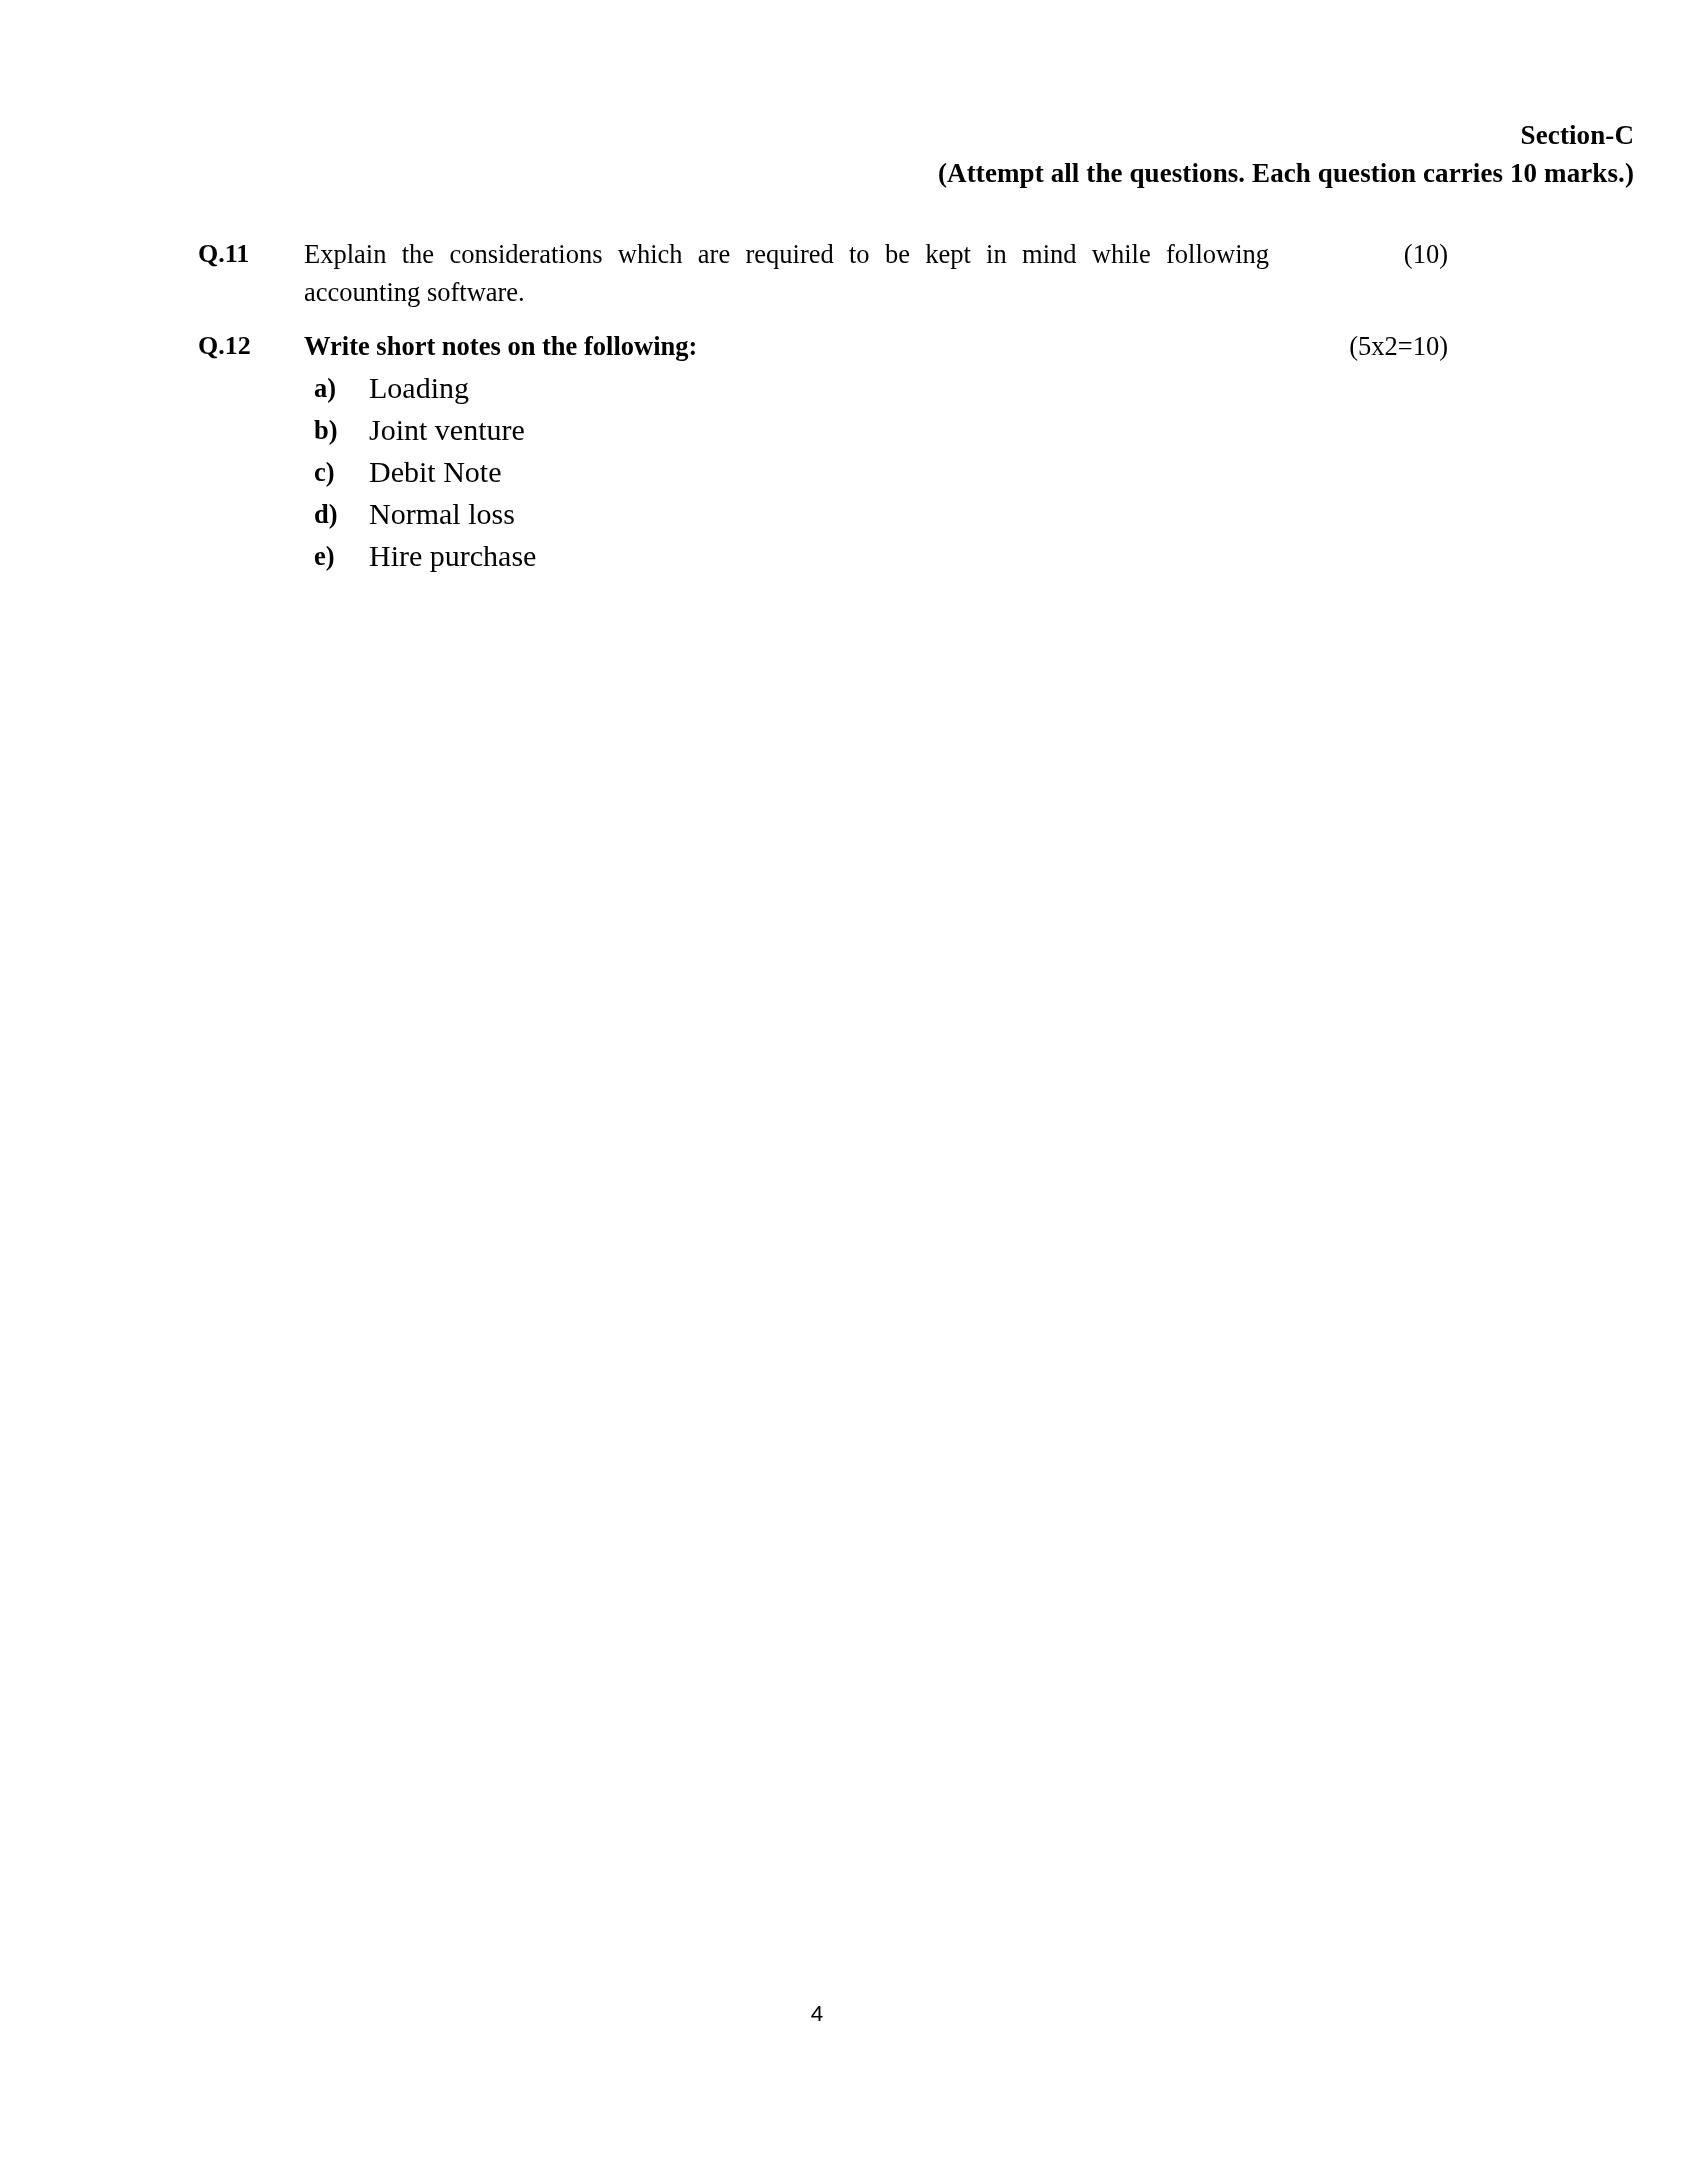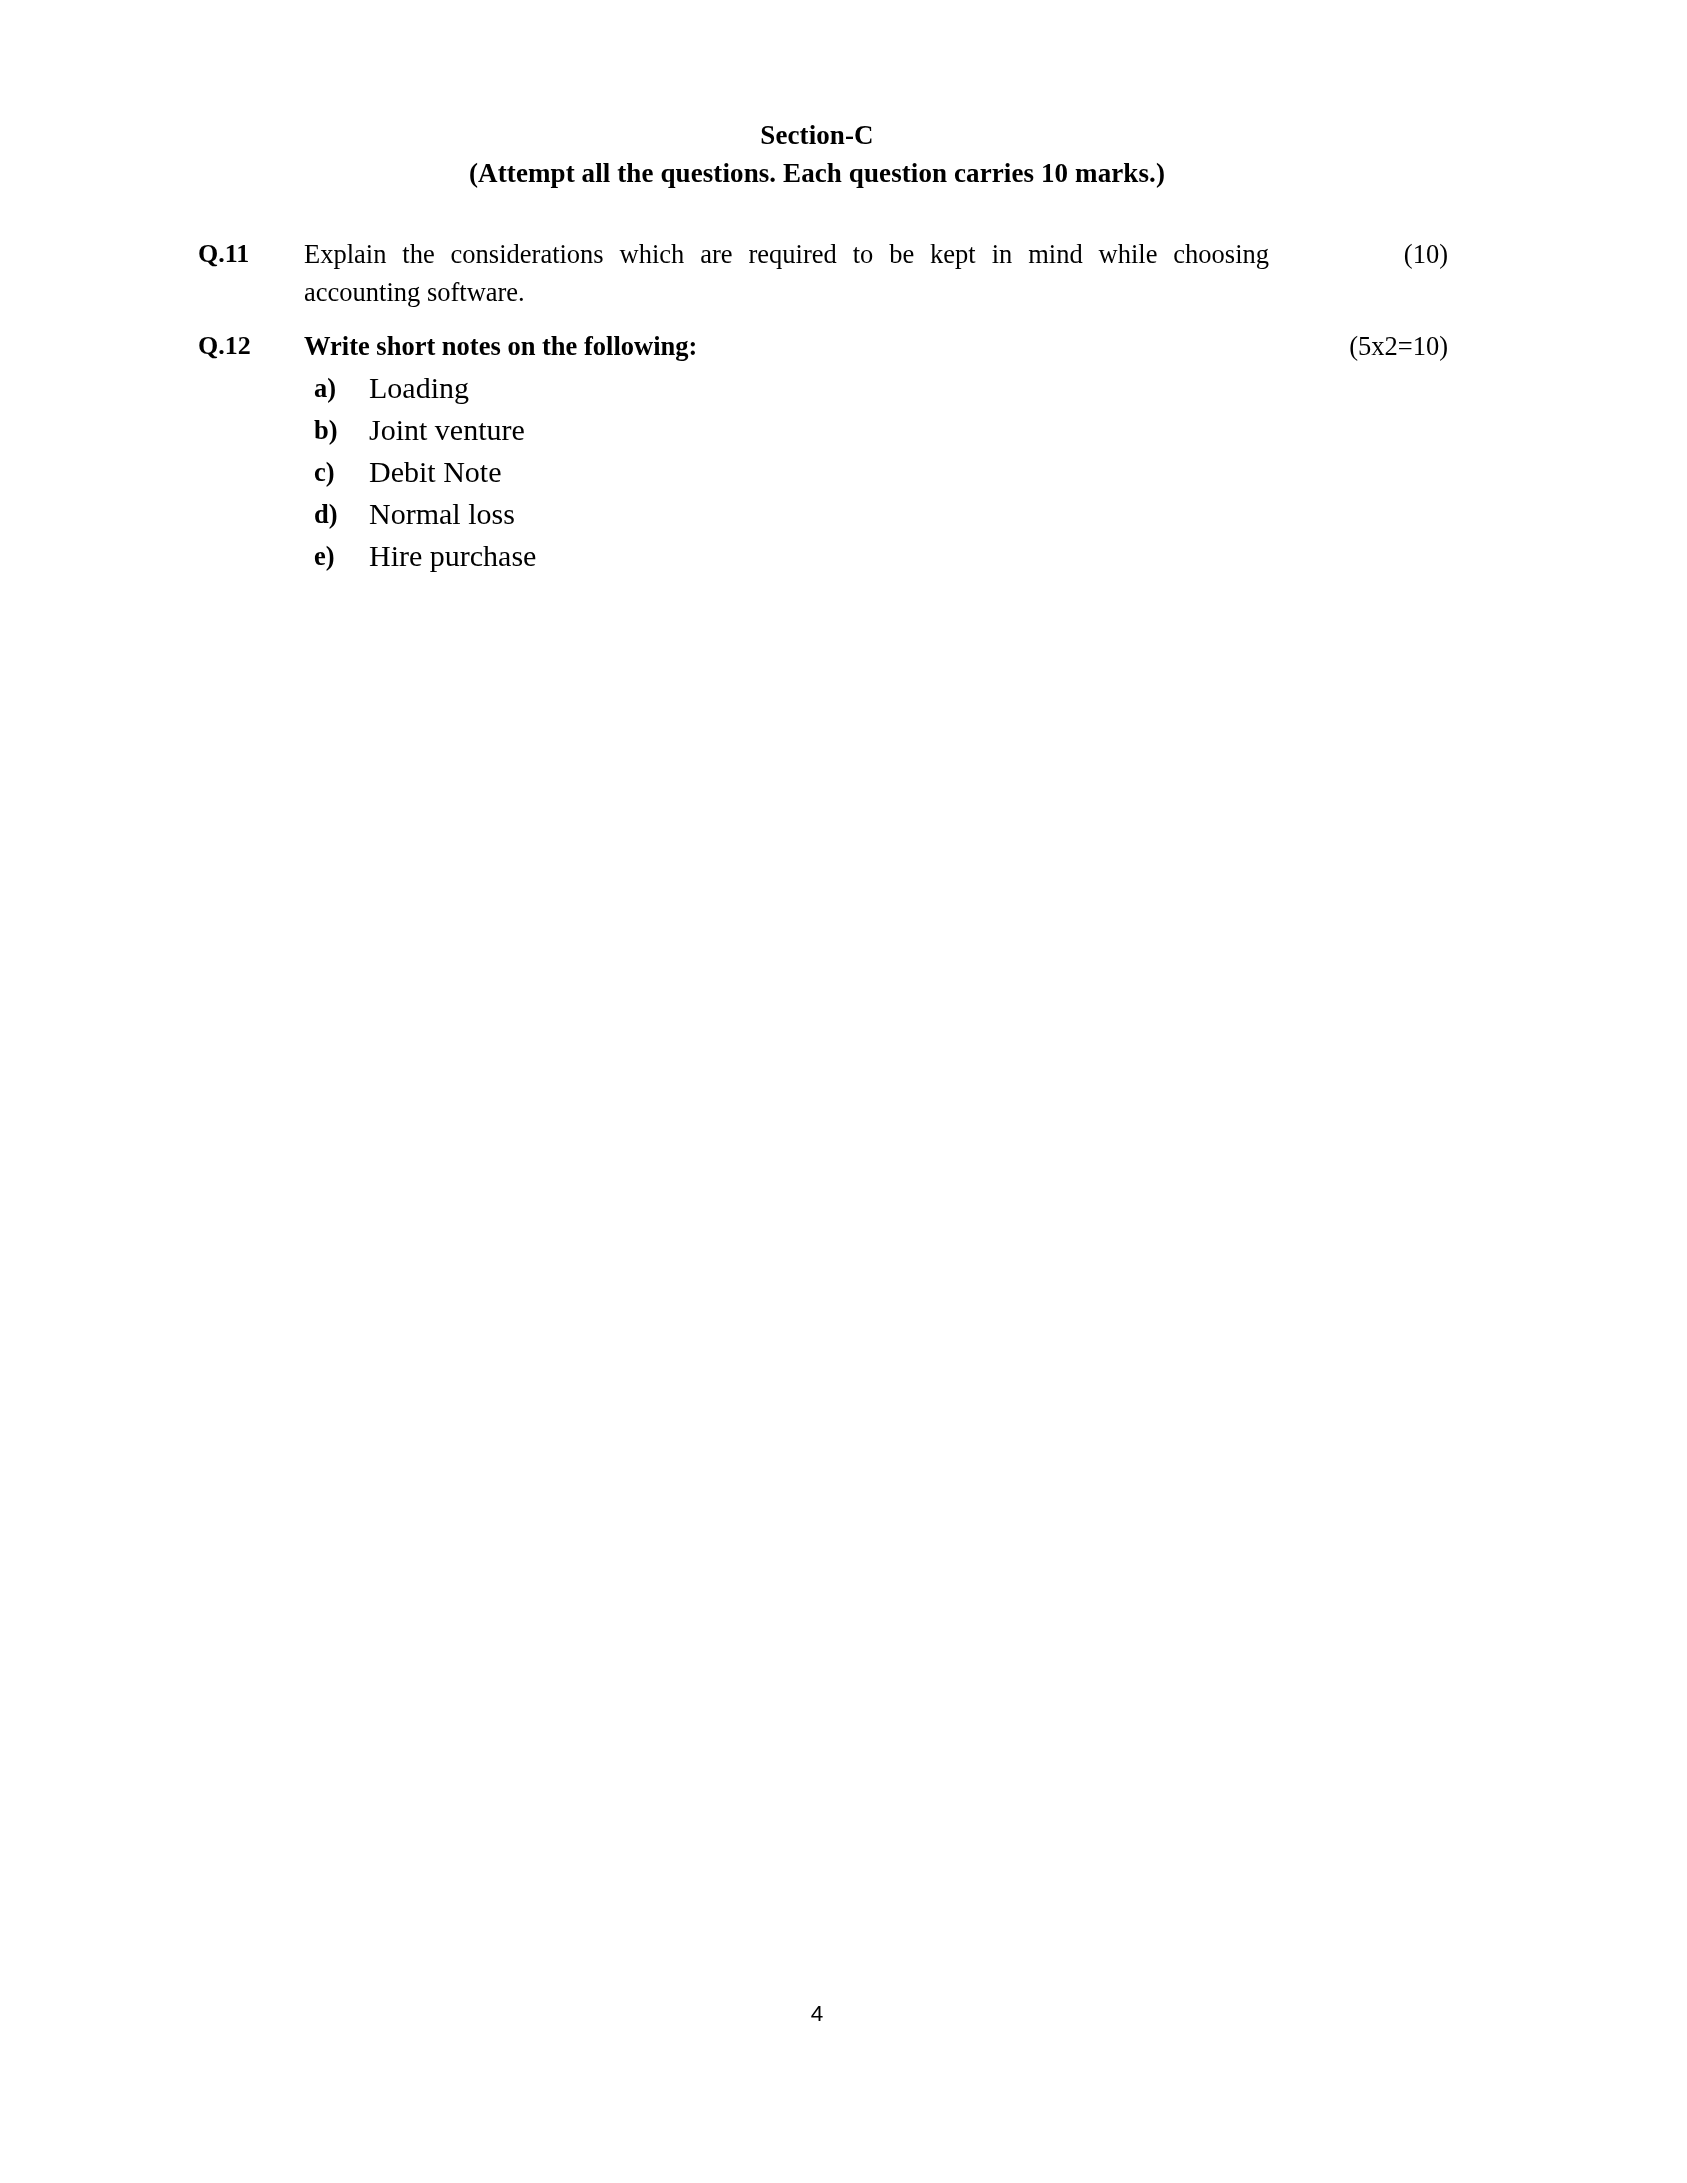--- a/index.html
+++ b/index.html
@@ -17,21 +17,21 @@
     color: #000000;
     overflow: hidden;
   }
 
   
   .section-heading {
     position: absolute;
     left: 0;
     top: 118px;
     width: 1634px;
-    text-align: center;
+    text-align: right;
   }
 
   .section-title {
     font-size: 27px;
     font-weight: bold;
     line-height: 34px;
     letter-spacing: 0.1px;
   }
 
   .section-subtitle {
@@ -146,21 +146,21 @@
 
   <div class="section-heading">
     <div class="section-title">Section-C</div>
     <div class="section-subtitle">(Attempt all the questions. Each question carries 10 marks.)</div>
   </div>
 
   <div class="questions">
 
     <div class="question-row">
       <div class="q-label">Q.11</div>
-      <div class="q-body">Explain the considerations which are required to be kept in mind while choosing accounting software.</div>
+      <div class="q-body">Explain the considerations which are required to be kept in mind while following accounting software.</div>
       <div class="q-marks">(10)</div>
     </div>
 
     <div class="question-row q12-row">
       <div class="q-label">Q.12</div>
       <div class="q-body bold">Write short notes on the following:</div>
       <div class="q-marks">(5x2=10)</div>
     </div>
 
     <ul class="sub-list">

